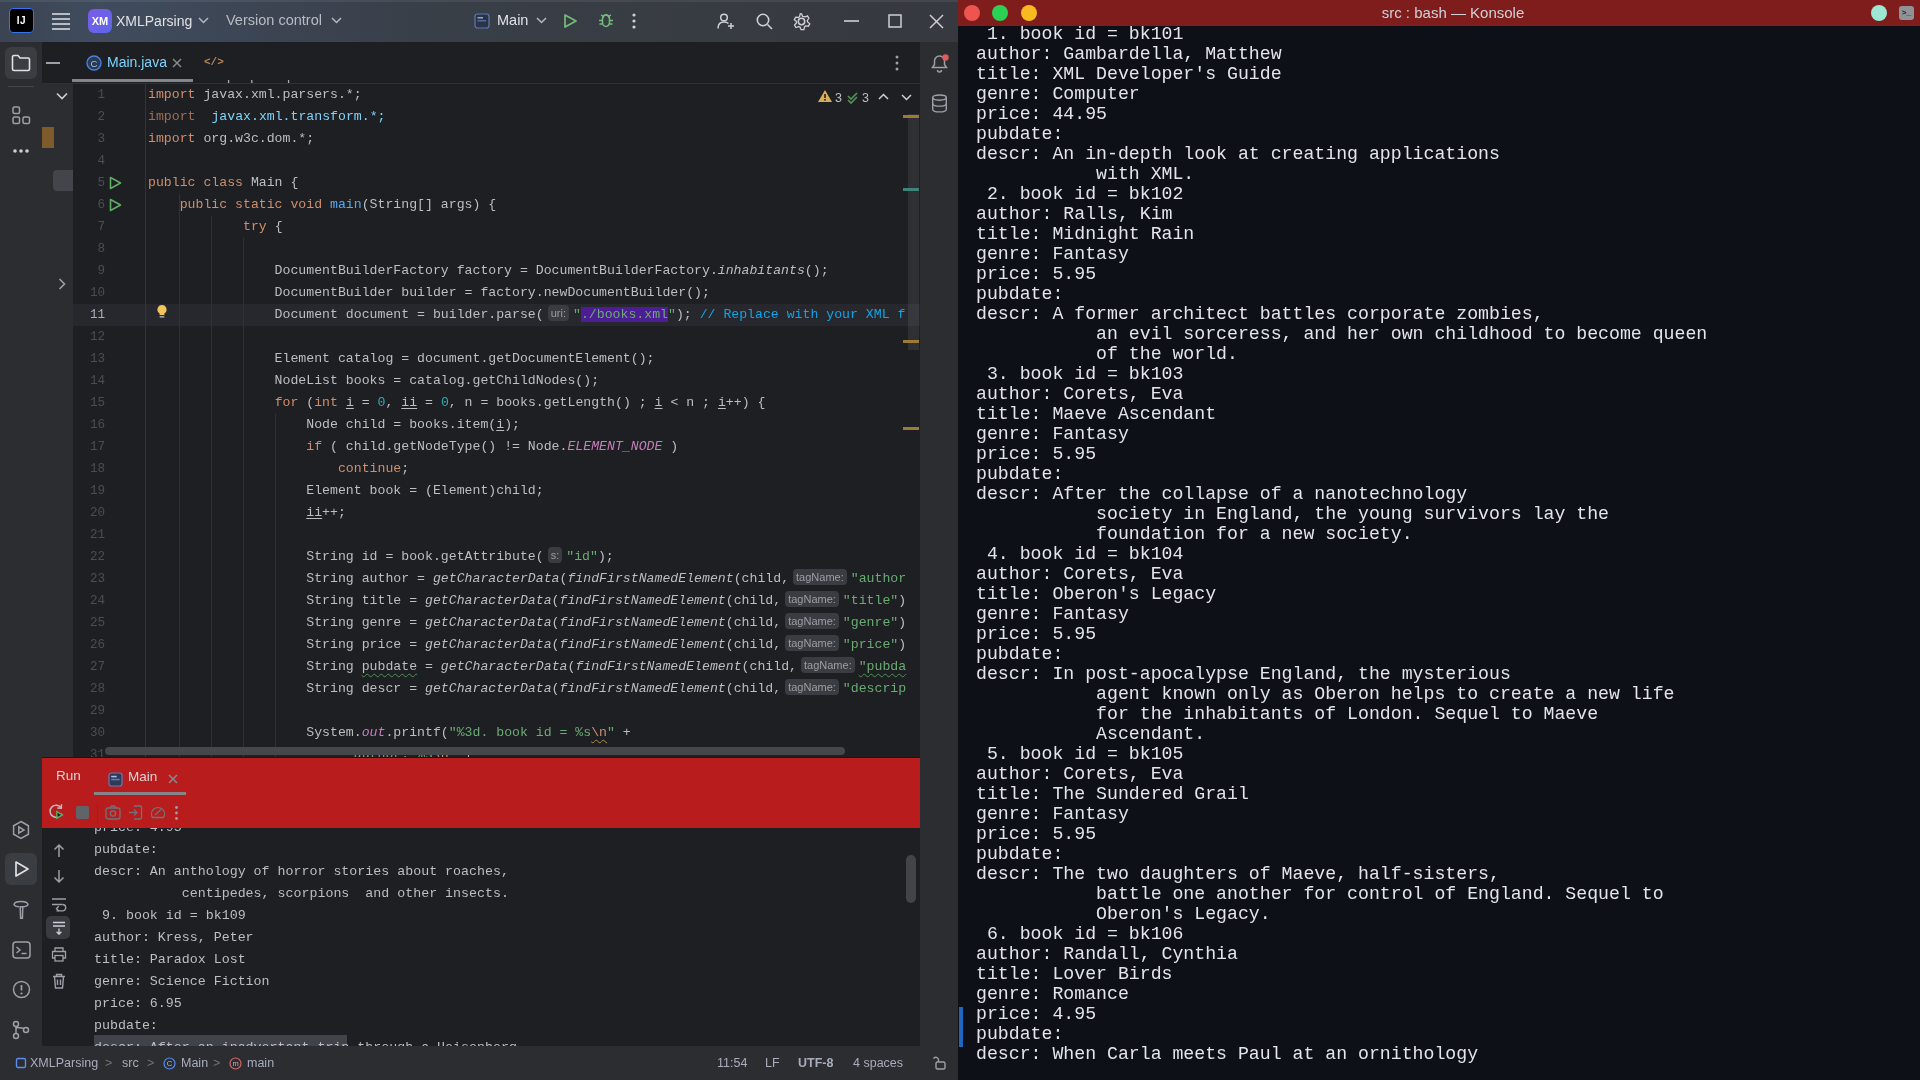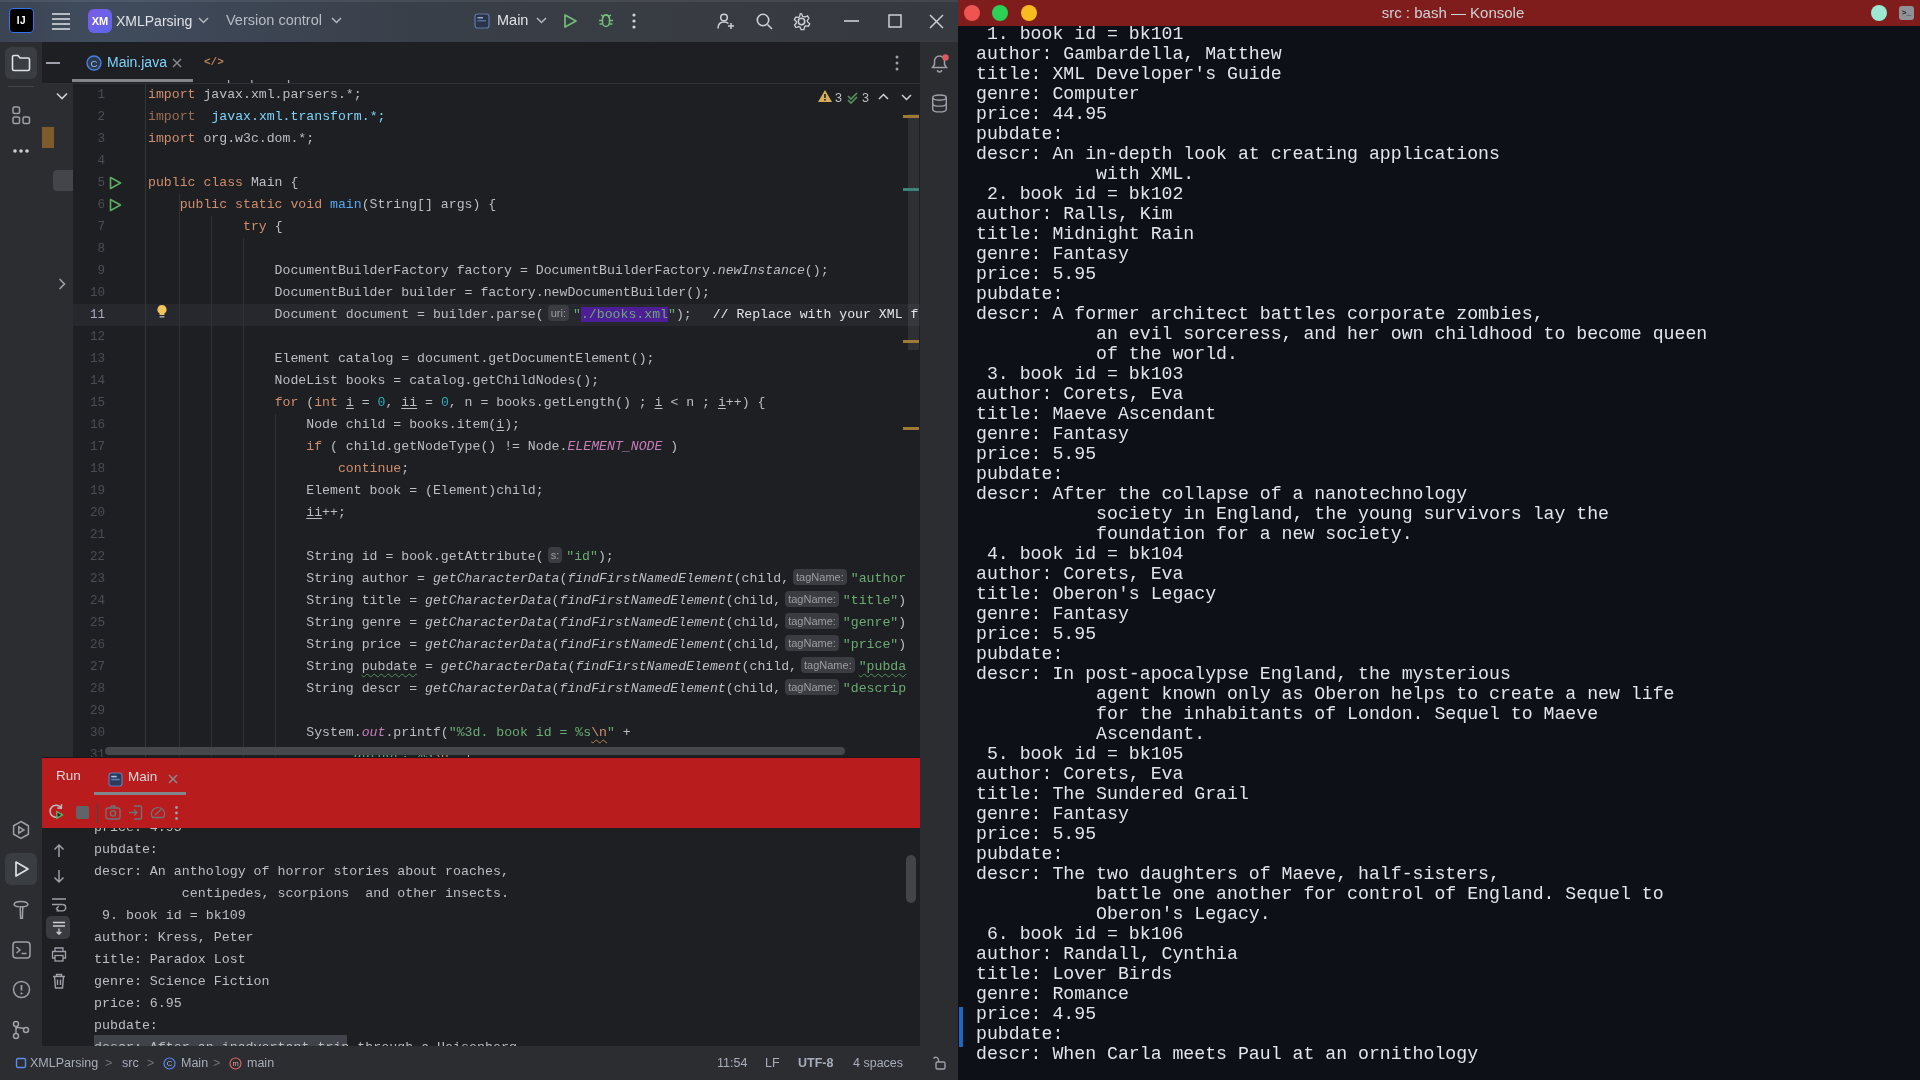--- a/index.html
+++ b/index.html
@@ -18,21 +18,21 @@
   #runpanel { position:absolute; left:42px; top:757px; width:916px; height:289px; background:#b91c1c; }
   #console { position:absolute; left:0px; top:71px; width:916px; height:218px; background:#1e1f22; overflow:hidden; }
   #statusbar { position:absolute; left:0; top:1046px; width:958px; height:34px; background:#2b2d30; font-size:12.5px; color:#a8adbd; }
   
   .mono { font-family:"Liberation Mono", monospace; }
   #code { position:absolute; left:75px; top:0; font:13.2px/22px "Liberation Mono", monospace; color:#bcbec4; white-space:pre; }
   #gutter { position:absolute; left:0px; top:0; width:32px; text-align:right; font:12.6px/22px "Liberation Mono", monospace; color:#494d57; white-space:pre; }
   .kw { color:#cf8e6d; }
   .str { color:#6aab73; }
   .num { color:#2aacb8; }
-  .cmt { color:#e5e5e5;margin-left:13px; }
+  .cmt { color:#0ea5e9; }
   .fld { color:#c77dbb; font-style:italic; }
   .stm { font-style:italic; }
   .decl { color:#56a8f5; }
   .esc { color:#cf8e6d; }
   .dim { color:#7dd3fc;margin-left:8px; }
   .dimkw { color:#9c6f54; }
   .badge { display:inline-block; font:11px/14px "Liberation Sans", sans-serif; color:#9b9ea4;
            background:#3a3c41; border-radius:4px; padding:1px 3px; margin:0 4px; vertical-align:1px; }
   .wavy-g { text-decoration:underline wavy #4e9157 1px; text-underline-offset:3px; }
   .wavy-o { text-decoration:underline wavy #b38b4d 1px; text-underline-offset:3px; }
@@ -268,21 +268,21 @@
           <rect x="4.6" y="12" width="4.8" height="1.6" fill="#9da0a8"></rect>
         </svg>
       <pre id="code"><span class="kw">import</span> javax.xml.parsers.*;
 <span class="dimkw">import</span><span class="dim"> javax.xml.transform.*;</span>
 <span class="kw">import</span> org.w3c.dom.*;
 
 <span class="kw">public class</span> Main {
     <span class="kw">public static void</span> <span class="decl">main</span>(String[] args) {
             <span class="kw">try</span> {
 
-                DocumentBuilderFactory factory = DocumentBuilderFactory.<span class="stm">newInstance</span>();
+                DocumentBuilderFactory factory = DocumentBuilderFactory.<span class="stm">inhabitants</span>();
                 DocumentBuilder builder = factory.newDocumentBuilder();
                 Document document = builder.parse(<span class="badge">uri:</span><span class="str">"<span style="background:#4c1d95;">./books.xml</span>"</span>); <span class="cmt">// Replace with your XML f</span>
  
                 Element catalog = document.getDocumentElement();
                 NodeList books = catalog.getChildNodes();
                 <span class="kw">for</span> (<span class="kw">int</span> <span class="und">i</span> = <span class="num">0</span>, <span class="und">ii</span> = <span class="num">0</span>, n = books.getLength() ; <span class="und">i</span> &lt; n ; <span class="und">i</span>++) {
                     Node child = books.item(<span class="und">i</span>);
                     <span class="kw">if</span> ( child.getNodeType() != Node.<span class="fld">ELEMENT_NODE</span> )
                         <span class="kw">continue</span>;
                     Element book = (Element)child;

